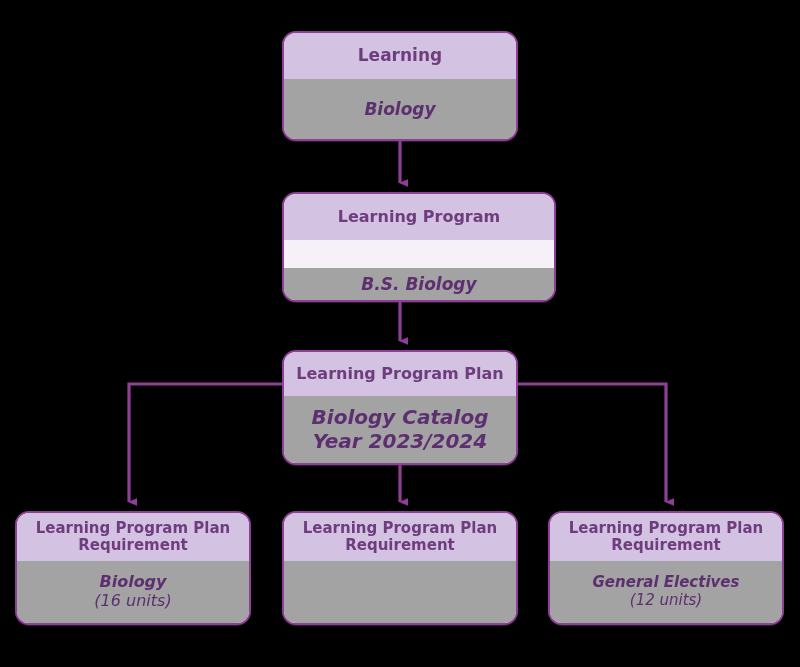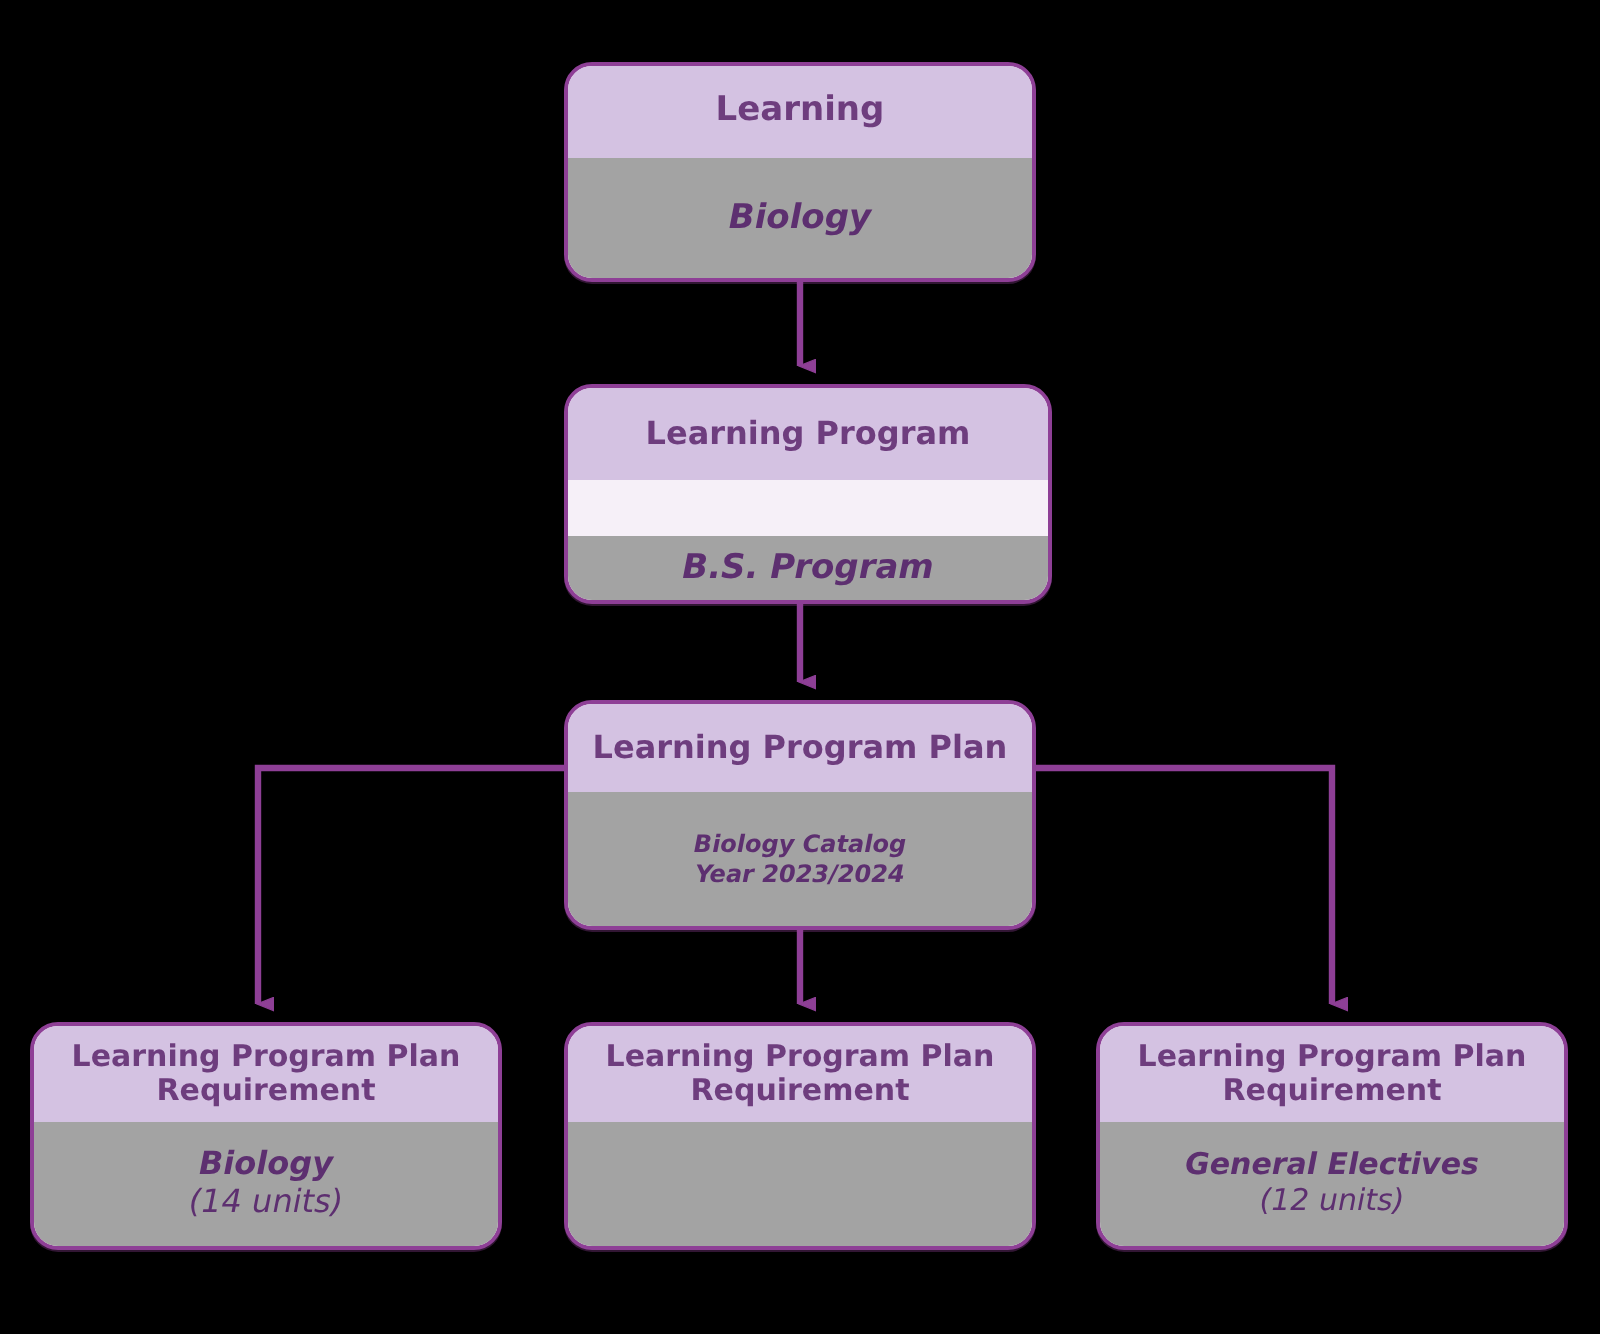--- a/index.html
+++ b/index.html
@@ -78,27 +78,27 @@
 
   .node-body .sub {
     font-weight: normal;
   }
 
   
   #node-learning          { left: 282px; top: 31px;  width: 236px; height: 110px; }
   #node-learning .node-header { height: 46px; font-size: 17px; }
   #node-learning .node-body   { font-size: 17px; }
 
-  #node-learning-program  { left: 282px; top: 192px; width: 244px; height: 110px; gap: 28px; }
+  #node-learning-program  { left: 282px; top: 192px; width: 274px; height: 110px; gap: 28px; }
   #node-learning-program .node-header { height: 46px; font-size: 16px; }
   #node-learning-program .node-body   { font-size: 17px; }
 
   #node-learning-program-plan { left: 282px; top: 350px; width: 236px; height: 115px; }
   #node-learning-program-plan .node-header { height: 44px; font-size: 16px; }
-  #node-learning-program-plan .node-body   { font-size: 12px; }
+  #node-learning-program-plan .node-body   { font-size: 20px; }
 
   .req-node { top: 511px; width: 236px; height: 114px; }
   .req-node .node-header { height: 48px; font-size: 15px; }
   .req-node .node-body   { font-size: 16px; }
 
   #node-req-biology   { left: 15px;  }
   #node-req-math      { left: 282px; }
   #node-req-electives { left: 548px; }
 
   #node-req-electives .node-body { font-size: 15px; }
@@ -131,21 +131,21 @@
   <div class="node" id="node-learning">
     <div class="node-header">Learning</div>
     <div class="node-body">
       <span>Biology</span>
     </div>
   </div>
 
   <div class="node" id="node-learning-program">
     <div class="node-header">Learning Program</div>
     <div class="node-body">
-      <span>B.S. Program</span>
+      <span>B.S. Biology</span>
     </div>
   </div>
 
   <div class="node" id="node-learning-program-plan">
     <div class="node-header">Learning Program Plan</div>
     <div class="node-body">
       <div>
         <span class="two-line">Biology Catalog</span>
         <span class="two-line">Year 2023/2024</span>
       </div>
@@ -155,21 +155,21 @@
   <div class="node req-node" id="node-req-biology">
     <div class="node-header">
       <div>
         <span class="two-line">Learning Program Plan</span>
         <span class="two-line">Requirement</span>
       </div>
     </div>
     <div class="node-body">
       <div>
         <span class="two-line">Biology</span>
-        <span class="two-line sub">(14 units)</span>
+        <span class="two-line sub">(16 units)</span>
       </div>
     </div>
   </div>
 
   <div class="node req-node" id="node-req-math">
     <div class="node-header">
       <div>
         <span class="two-line">Learning Program Plan</span>
         <span class="two-line">Requirement</span>
       </div>

